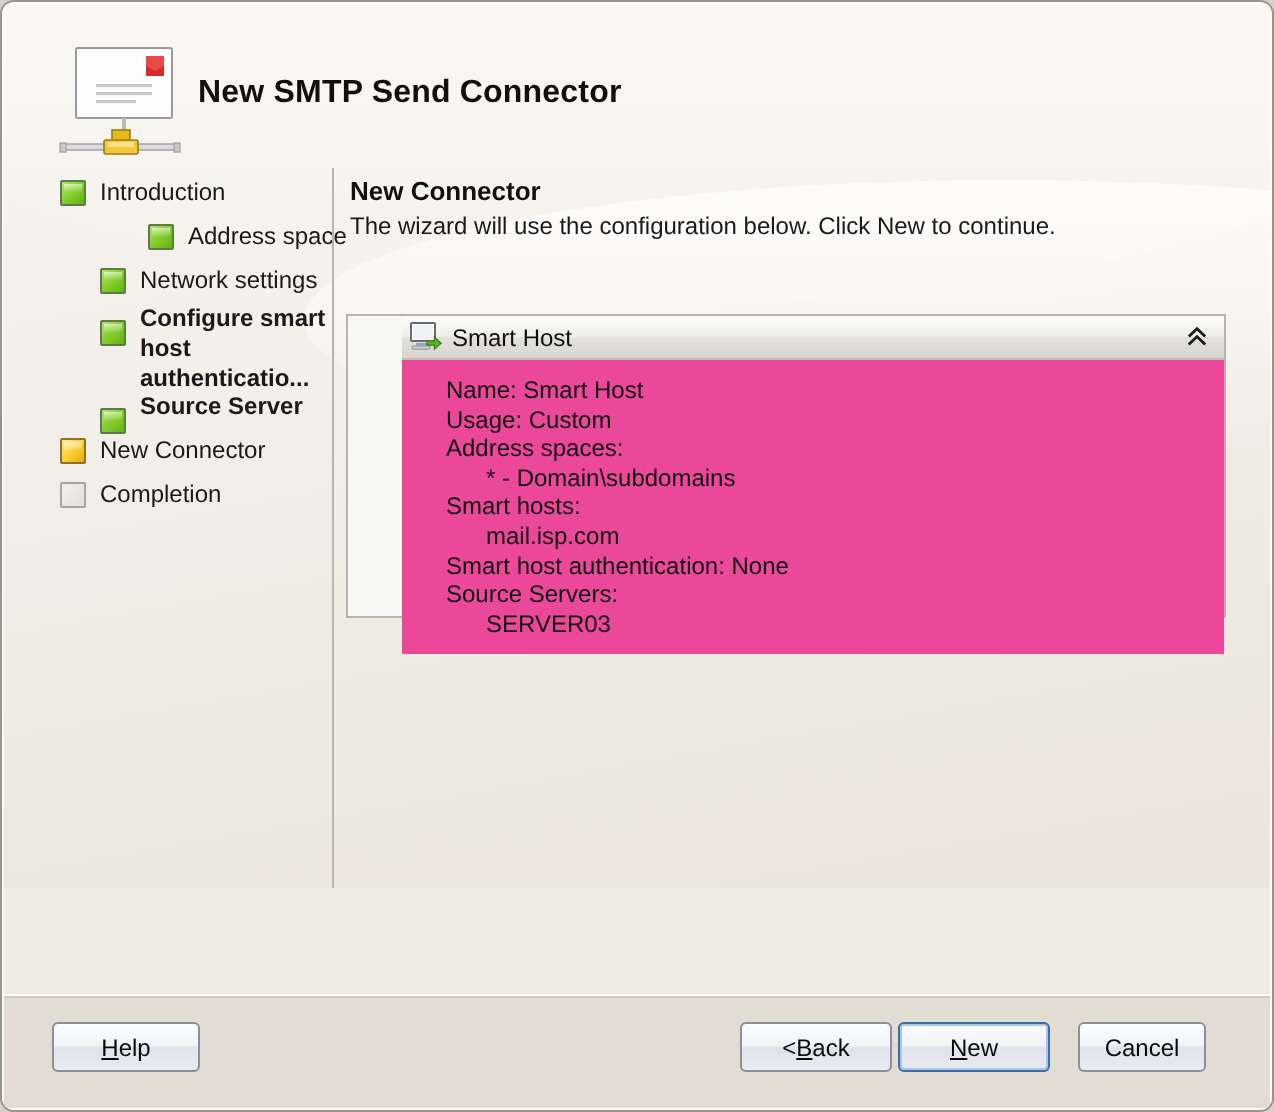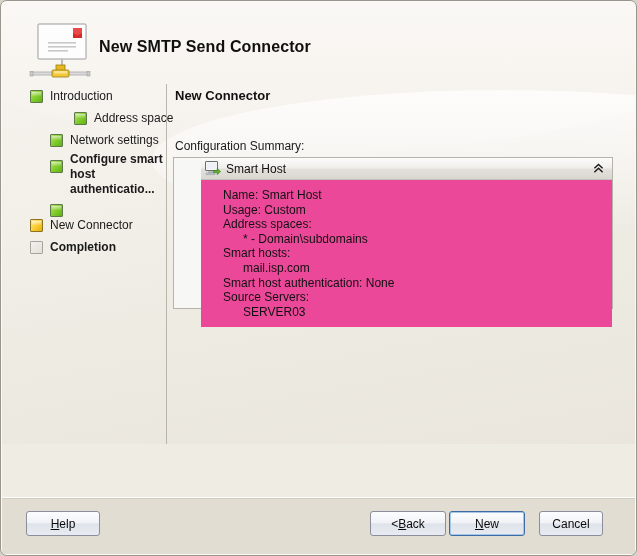--- a/index.html
+++ b/index.html
@@ -359,40 +359,41 @@
         <span class="nav-label">Network settings</span>
       </div>
 
       <div class="nav-item sub" style="top:72px;">
         <span class="nav-icon icon-done"></span>
         <span class="nav-label">Configure smart host authenticatio...</span>
       </div>
 
       <div class="nav-item sub" style="top:116px;">
         <span class="nav-icon icon-done"></span>
+        <span class="nav-label">Source Server</span>
       </div>
 
       <div class="nav-item" style="top:138px;">
         <span class="nav-icon icon-current"></span>
         <span class="nav-label">New Connector</span>
       </div>
 
-      <div class="nav-item" style="top:160px;font-weight:bold;">
+      <div class="nav-item" style="top:160px;">
         <span class="nav-icon icon-pending"></span>
         <span class="nav-label">Completion</span>
       </div>
     </div>
 
     <div class="vsep"></div>
 
     <div class="content">
       <p class="content-title">New Connector</p>
+      <p class="content-sub">The wizard will use the configuration below.  Click New to continue.</p>
     </div>
 
-    <div class="config-label">Configuration Summary:</div>
 
     <div class="summary-box">
       <div class="summary-head">
         <span class="summary-head-icon">
           <svg width="16" height="15" viewBox="0 0 16 15">
             <rect x="0.5" y="0.5" width="12" height="9" rx="0.5" fill="#fbfbfb" stroke="#6b6b6b" stroke-width="1"></rect>
             <rect x="1.5" y="1.5" width="10" height="7" fill="#eef2f6"></rect>
             <rect x="3" y="10.5" width="7" height="1.2" fill="#9aa0a8"></rect>
             <rect x="1" y="12" width="9" height="1.6" rx="0.4" fill="#c9ced4" stroke="#8b9198" stroke-width="0.5"></rect>
             <path d="M8.5 9.5 L12.2 9.5 L12.2 7.4 L15.6 10.6 L12.2 13.6 L12.2 11.6 L8.5 11.6 Z" fill="#5cb32a" stroke="#3c7a18" stroke-width="0.6"></path>

